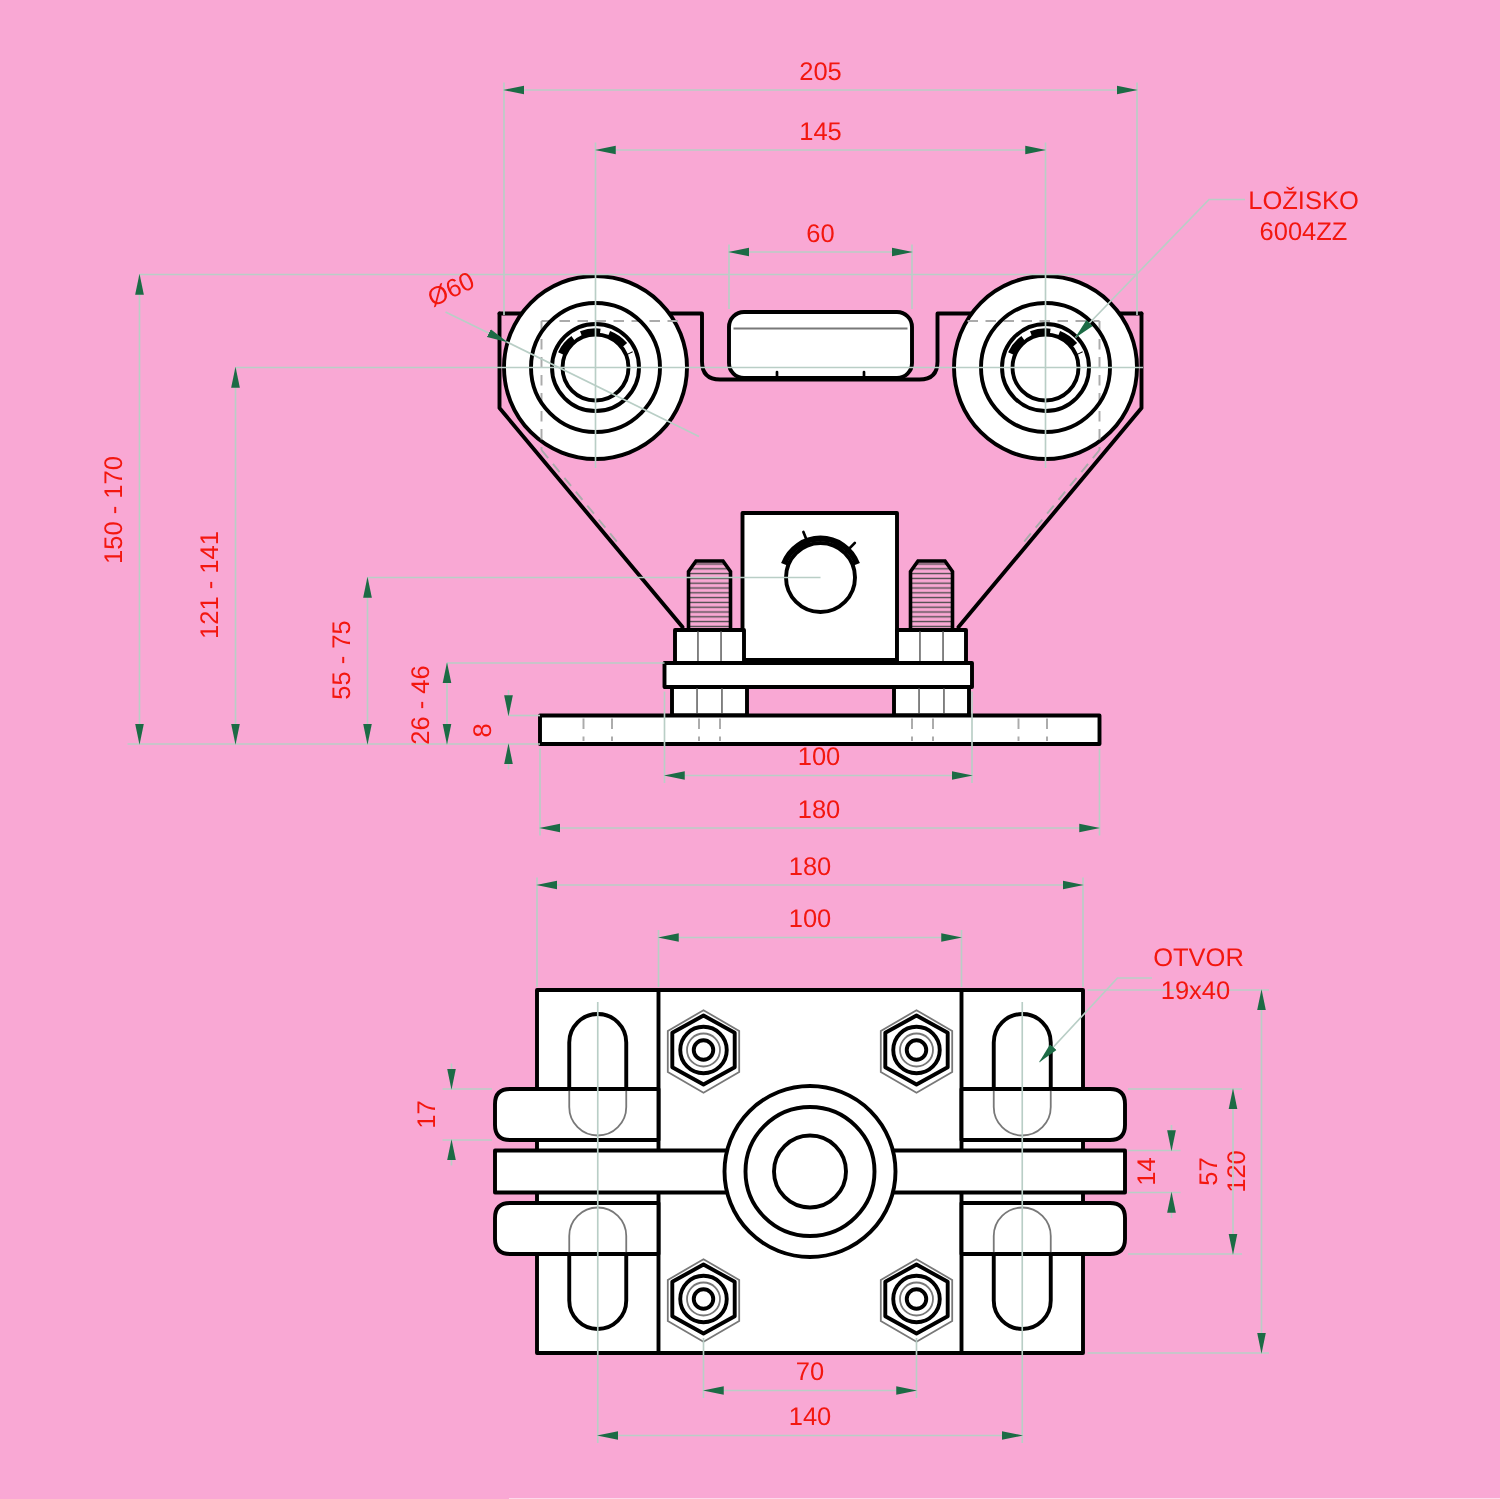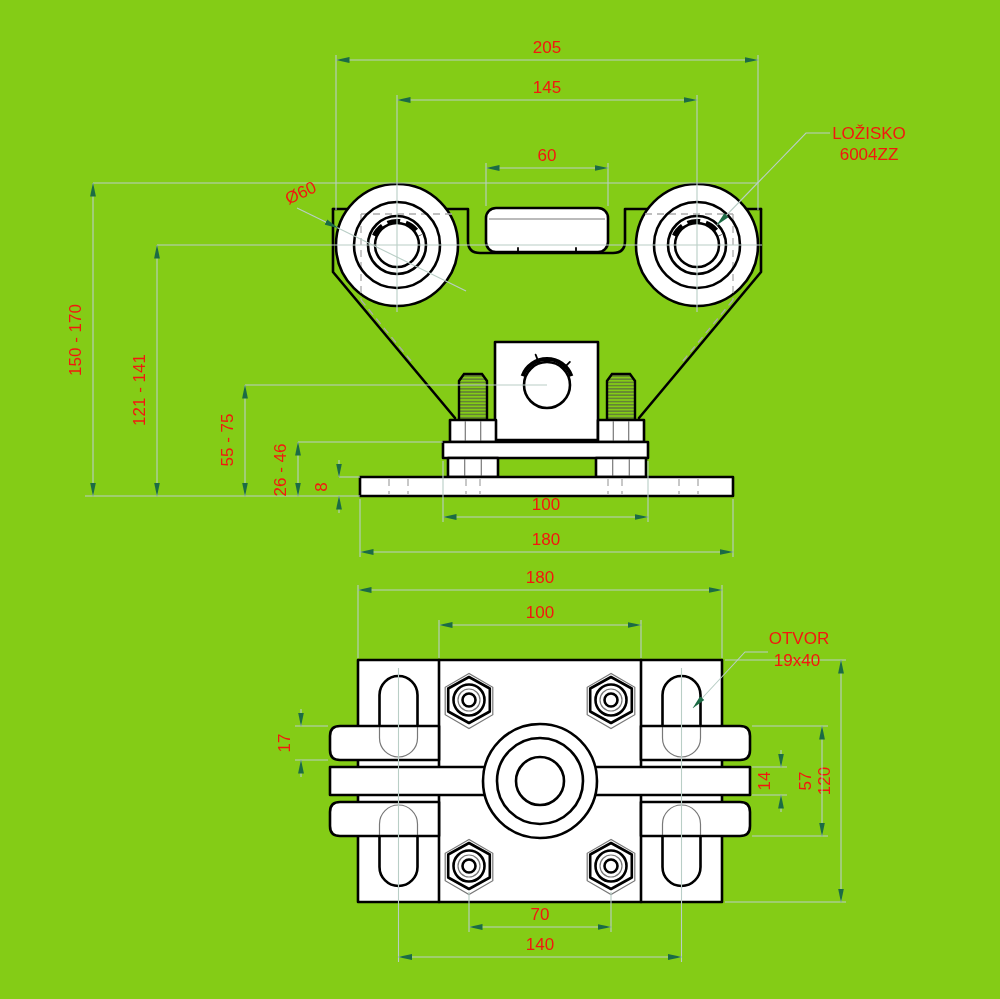--- a/index.html
+++ b/index.html
@@ -1,16 +1,16 @@
 <!DOCTYPE html>
 <html><head>
 <meta charset="utf-8">
 <style>
   html,body{margin:0;padding:0;background:#ffffff;}
-  .stage{width:1000px;height:999px;position:relative;background:#84cc16;overflow:hidden;}
+  .stage{width:1000px;height:999px;position:relative;background:#f9a8d4;overflow:hidden;}
   svg{display:block;}
   .ol{stroke:#000;stroke-width:2.6;fill:none;stroke-linejoin:round;stroke-linecap:round}
   .olf{stroke:#000;stroke-width:2.6;fill:#fff;stroke-linejoin:round}
   .ml{stroke:#000;stroke-width:1.8;fill:none;stroke-linecap:round}
   .tl{stroke:#787878;stroke-width:1.2;fill:none}
   .hid{stroke:#ababab;stroke-width:1.3;fill:none;stroke-dasharray:7 5}
   .dim{stroke:#b9cec6;stroke-width:1.1;fill:none}
   .ring{stroke:#000;stroke-width:4;fill:none;stroke-dasharray:13 6}
   .dtxt{font-family:"Liberation Sans",sans-serif;font-size:17px;fill:#f3170f;text-anchor:middle}
 </style>

